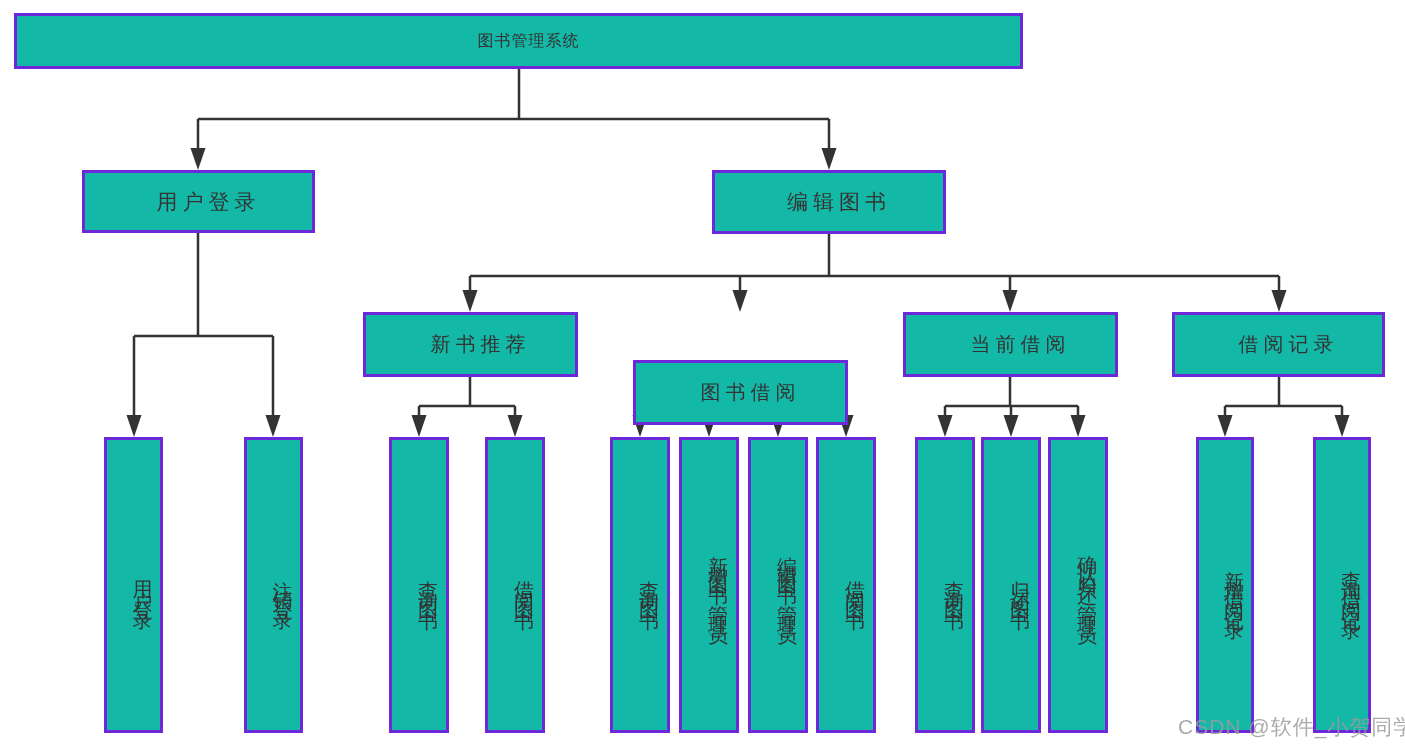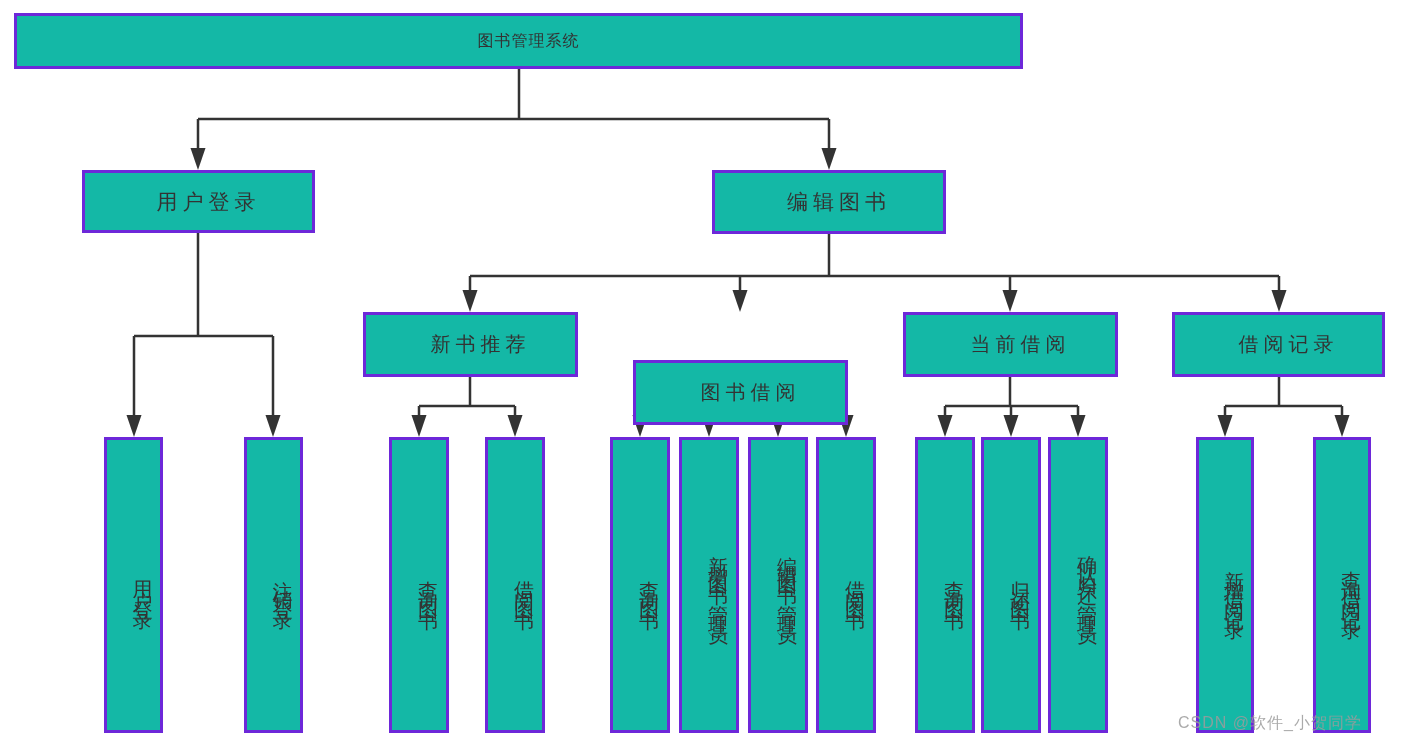--- a/index.html
+++ b/index.html
@@ -53,22 +53,22 @@
     text-orientation: mixed;
     font-size: 20px;
     letter-spacing: 10px;
     white-space: normal;
   }
   #watermark {
     position: absolute;
     left: 1178px;
     top: 713px;
     width: 225px;
-    text-align: left;
-    font-size: 16px;
+    text-align: right;
+    font-size: 21px;
     color: rgba(155, 155, 155, 0.85);
     letter-spacing: 1px;
     white-space: nowrap;
   }
 </style>
 </head>
 <body>
 
 <div id="canvas">
 

